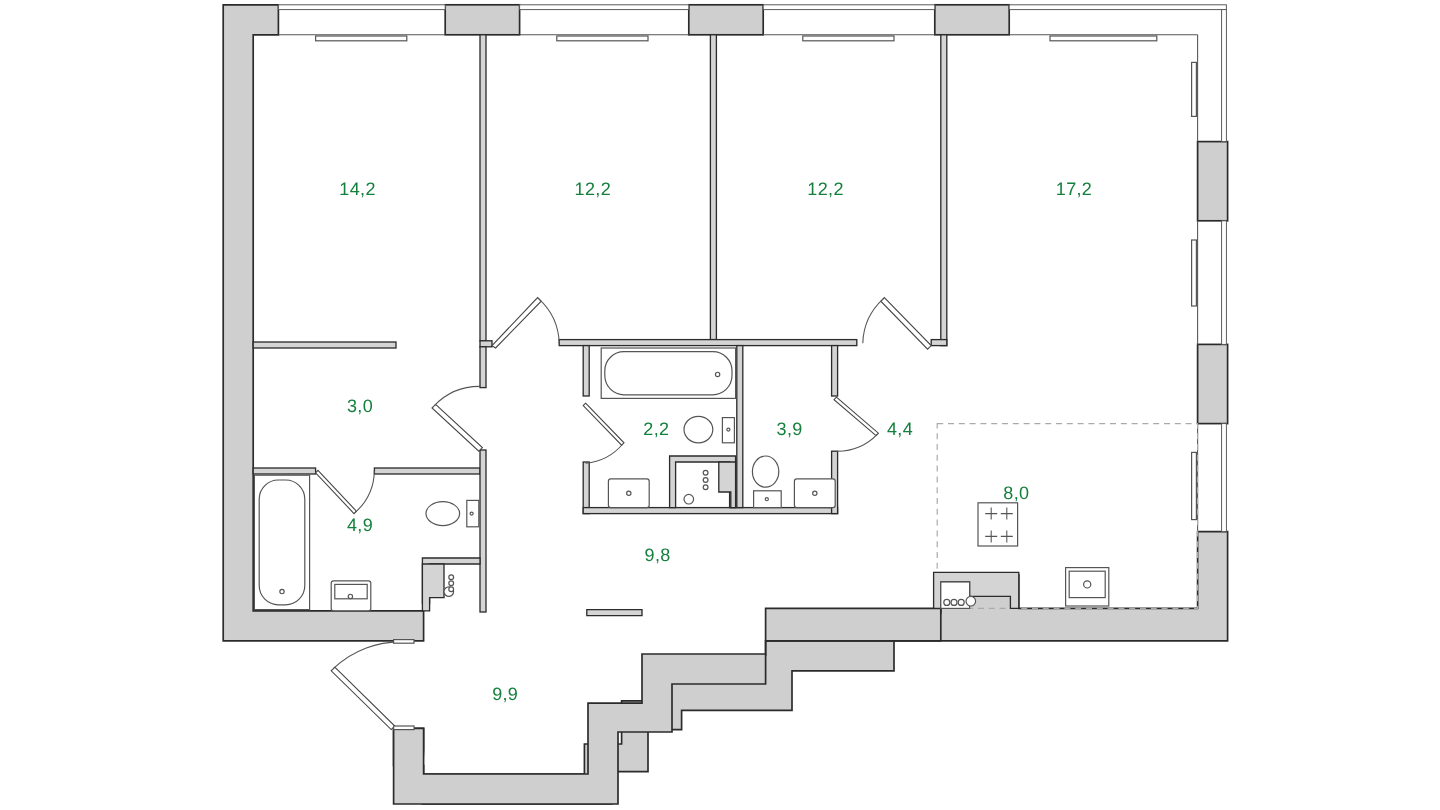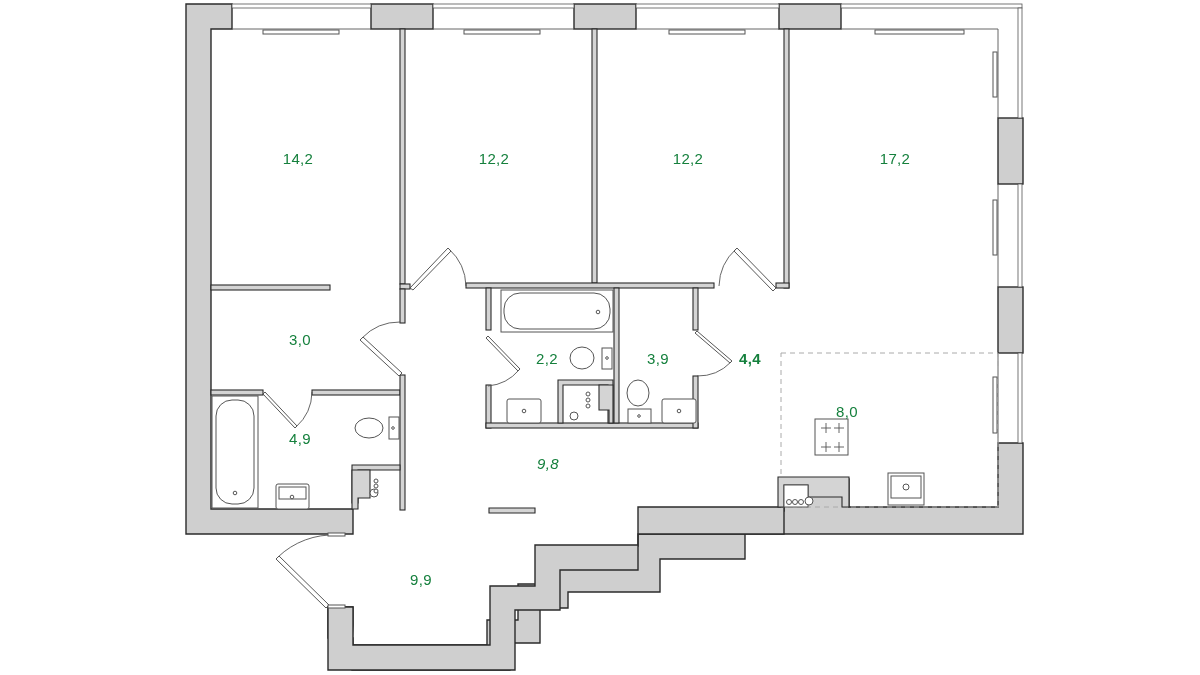--- a/index.html
+++ b/index.html
@@ -177,16 +177,16 @@
 </svg>
 
 <div class="label" style="left:298px;top:158px;">14,2</div>
 <div class="label" style="left:494px;top:158px;">12,2</div>
 <div class="label" style="left:688px;top:158px;">12,2</div>
 <div class="label" style="left:895px;top:158px;">17,2</div>
 <div class="label" style="left:300px;top:339px;">3,0</div>
 <div class="label" style="left:300px;top:438px;">4,9</div>
 <div class="label" style="left:547px;top:358px;">2,2</div>
 <div class="label" style="left:658px;top:358px;">3,9</div>
-<div class="label" style="left:750px;top:358px;font-weight:bold;">4,4</div>
+<div class="label" style="left:750px;top:358px;">4,4</div>
 <div class="label" style="left:847px;top:411px;">8,0</div>
-<div class="label" style="left:548px;top:463px;font-style:italic;">9,8</div>
+<div class="label" style="left:548px;top:463px;">9,8</div>
 <div class="label" style="left:421px;top:579px;">9,9</div>
 
 </body></html>

